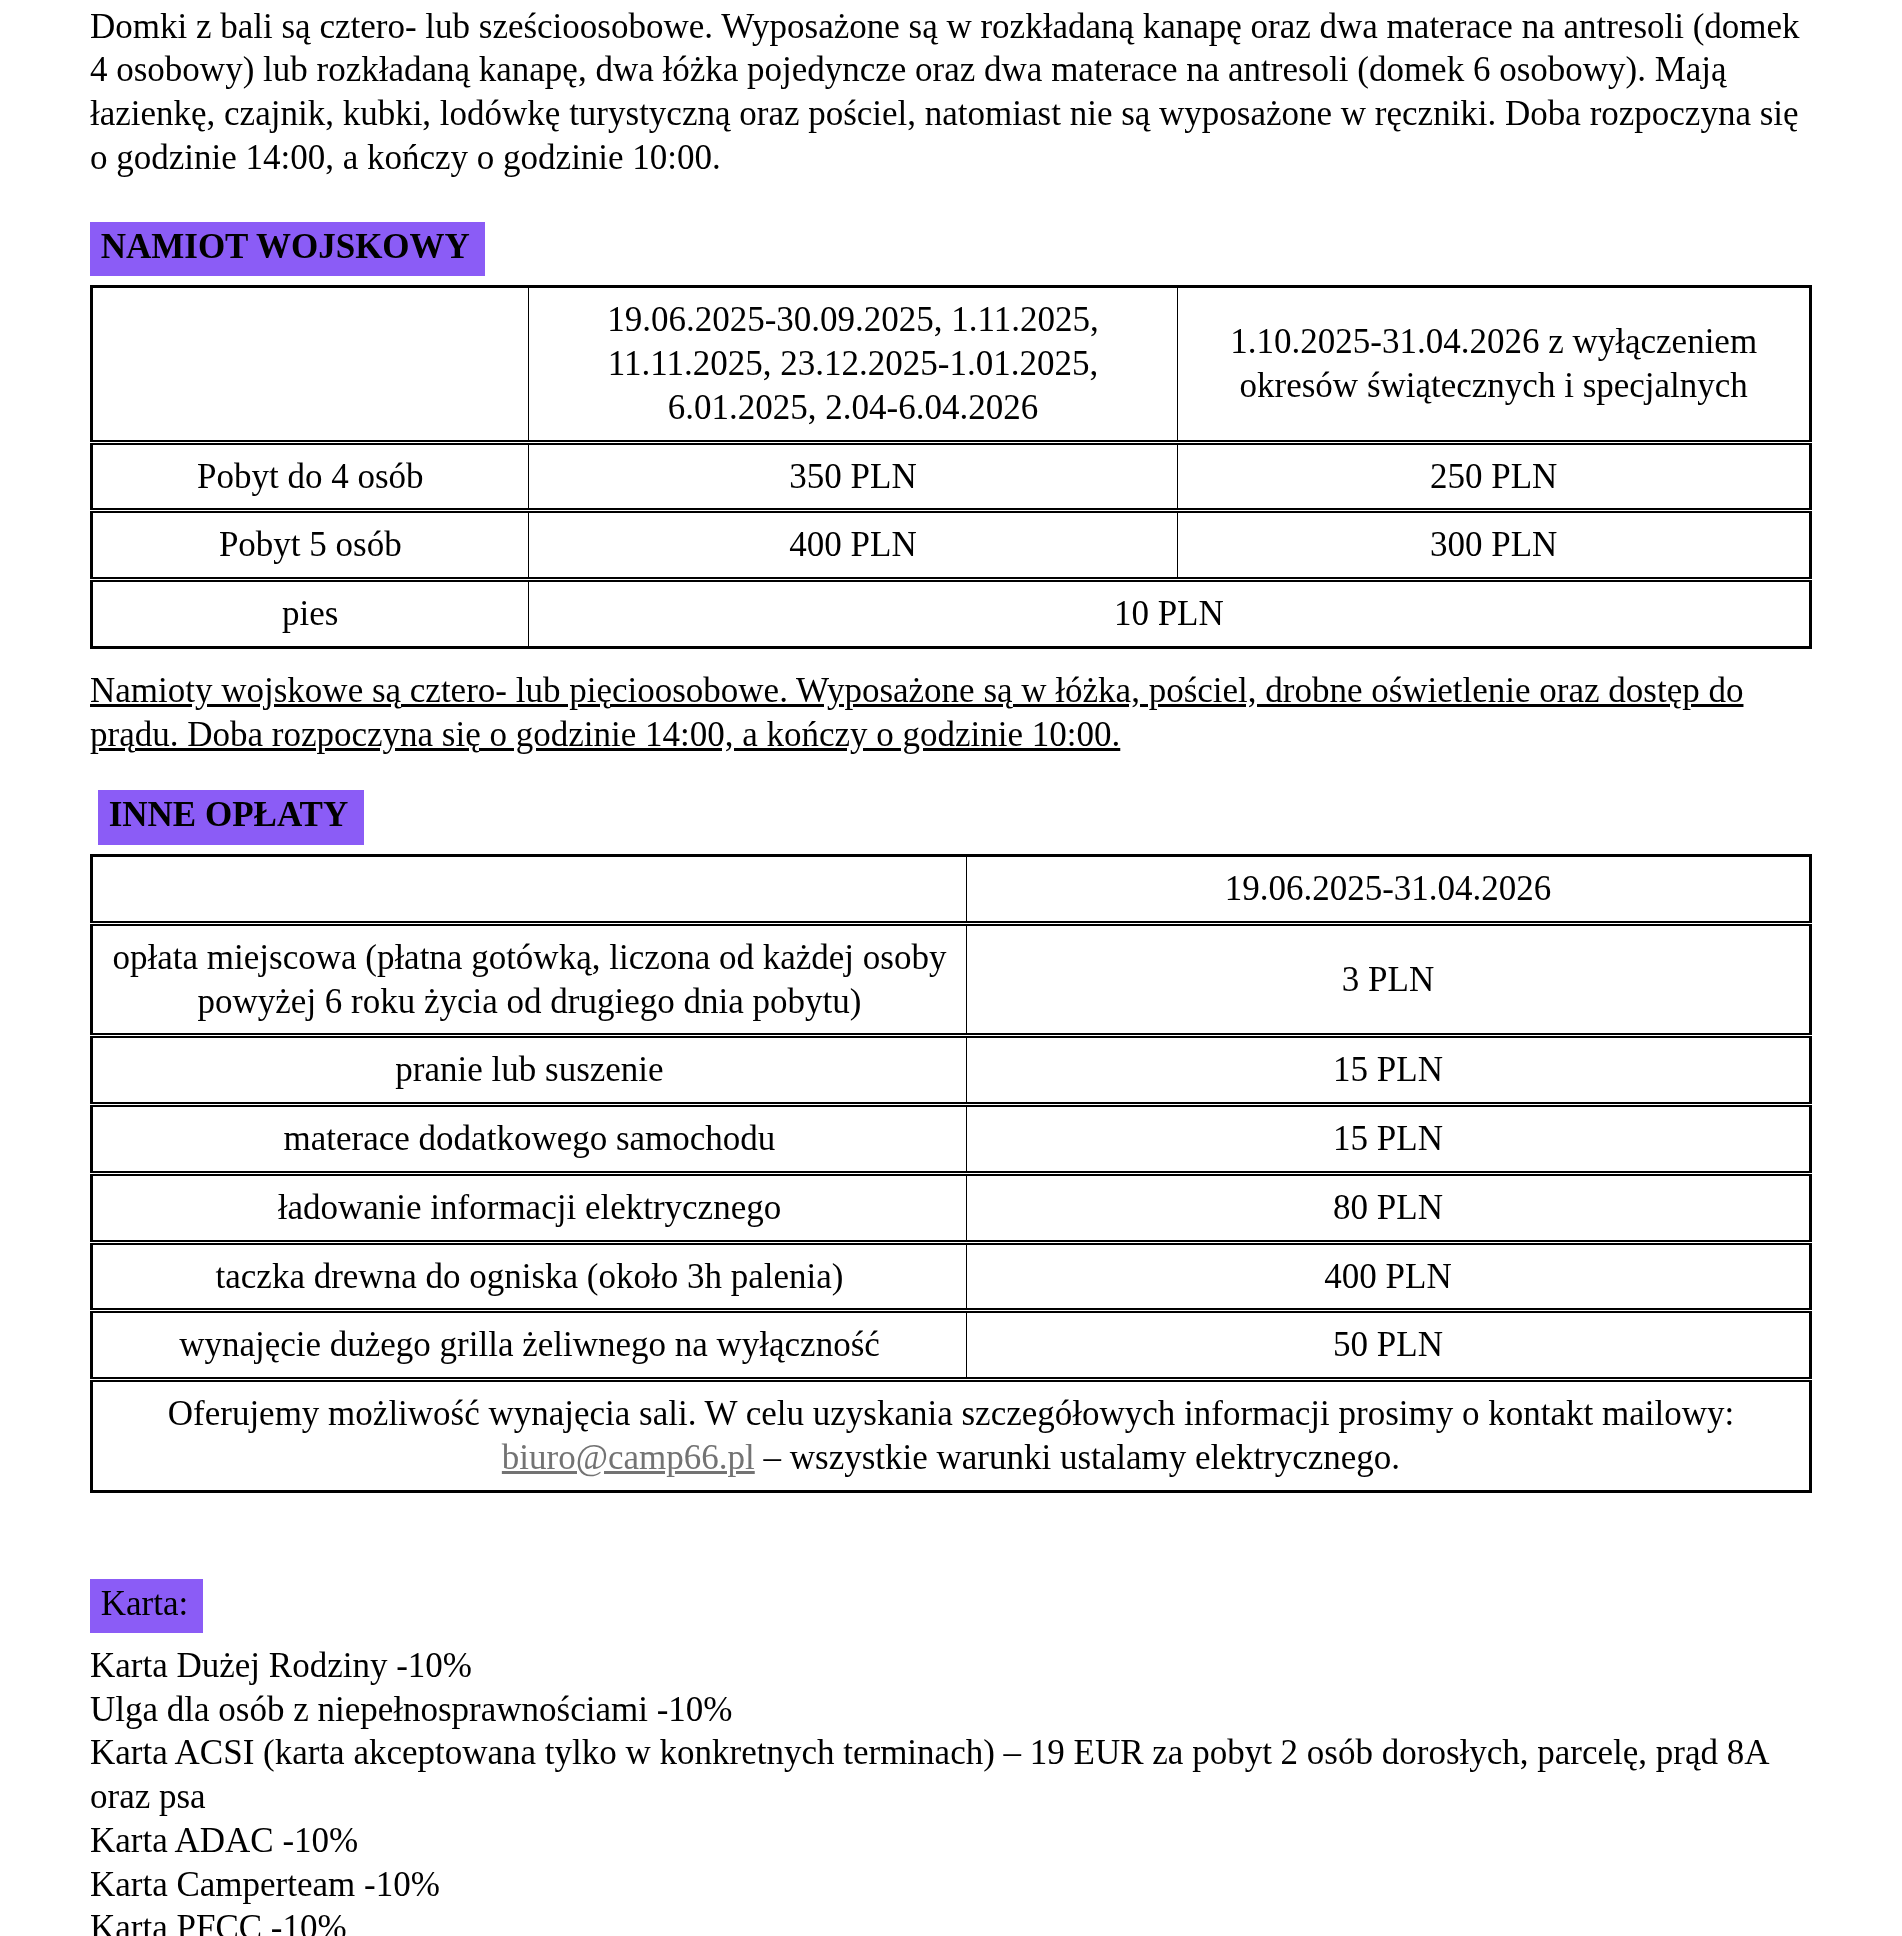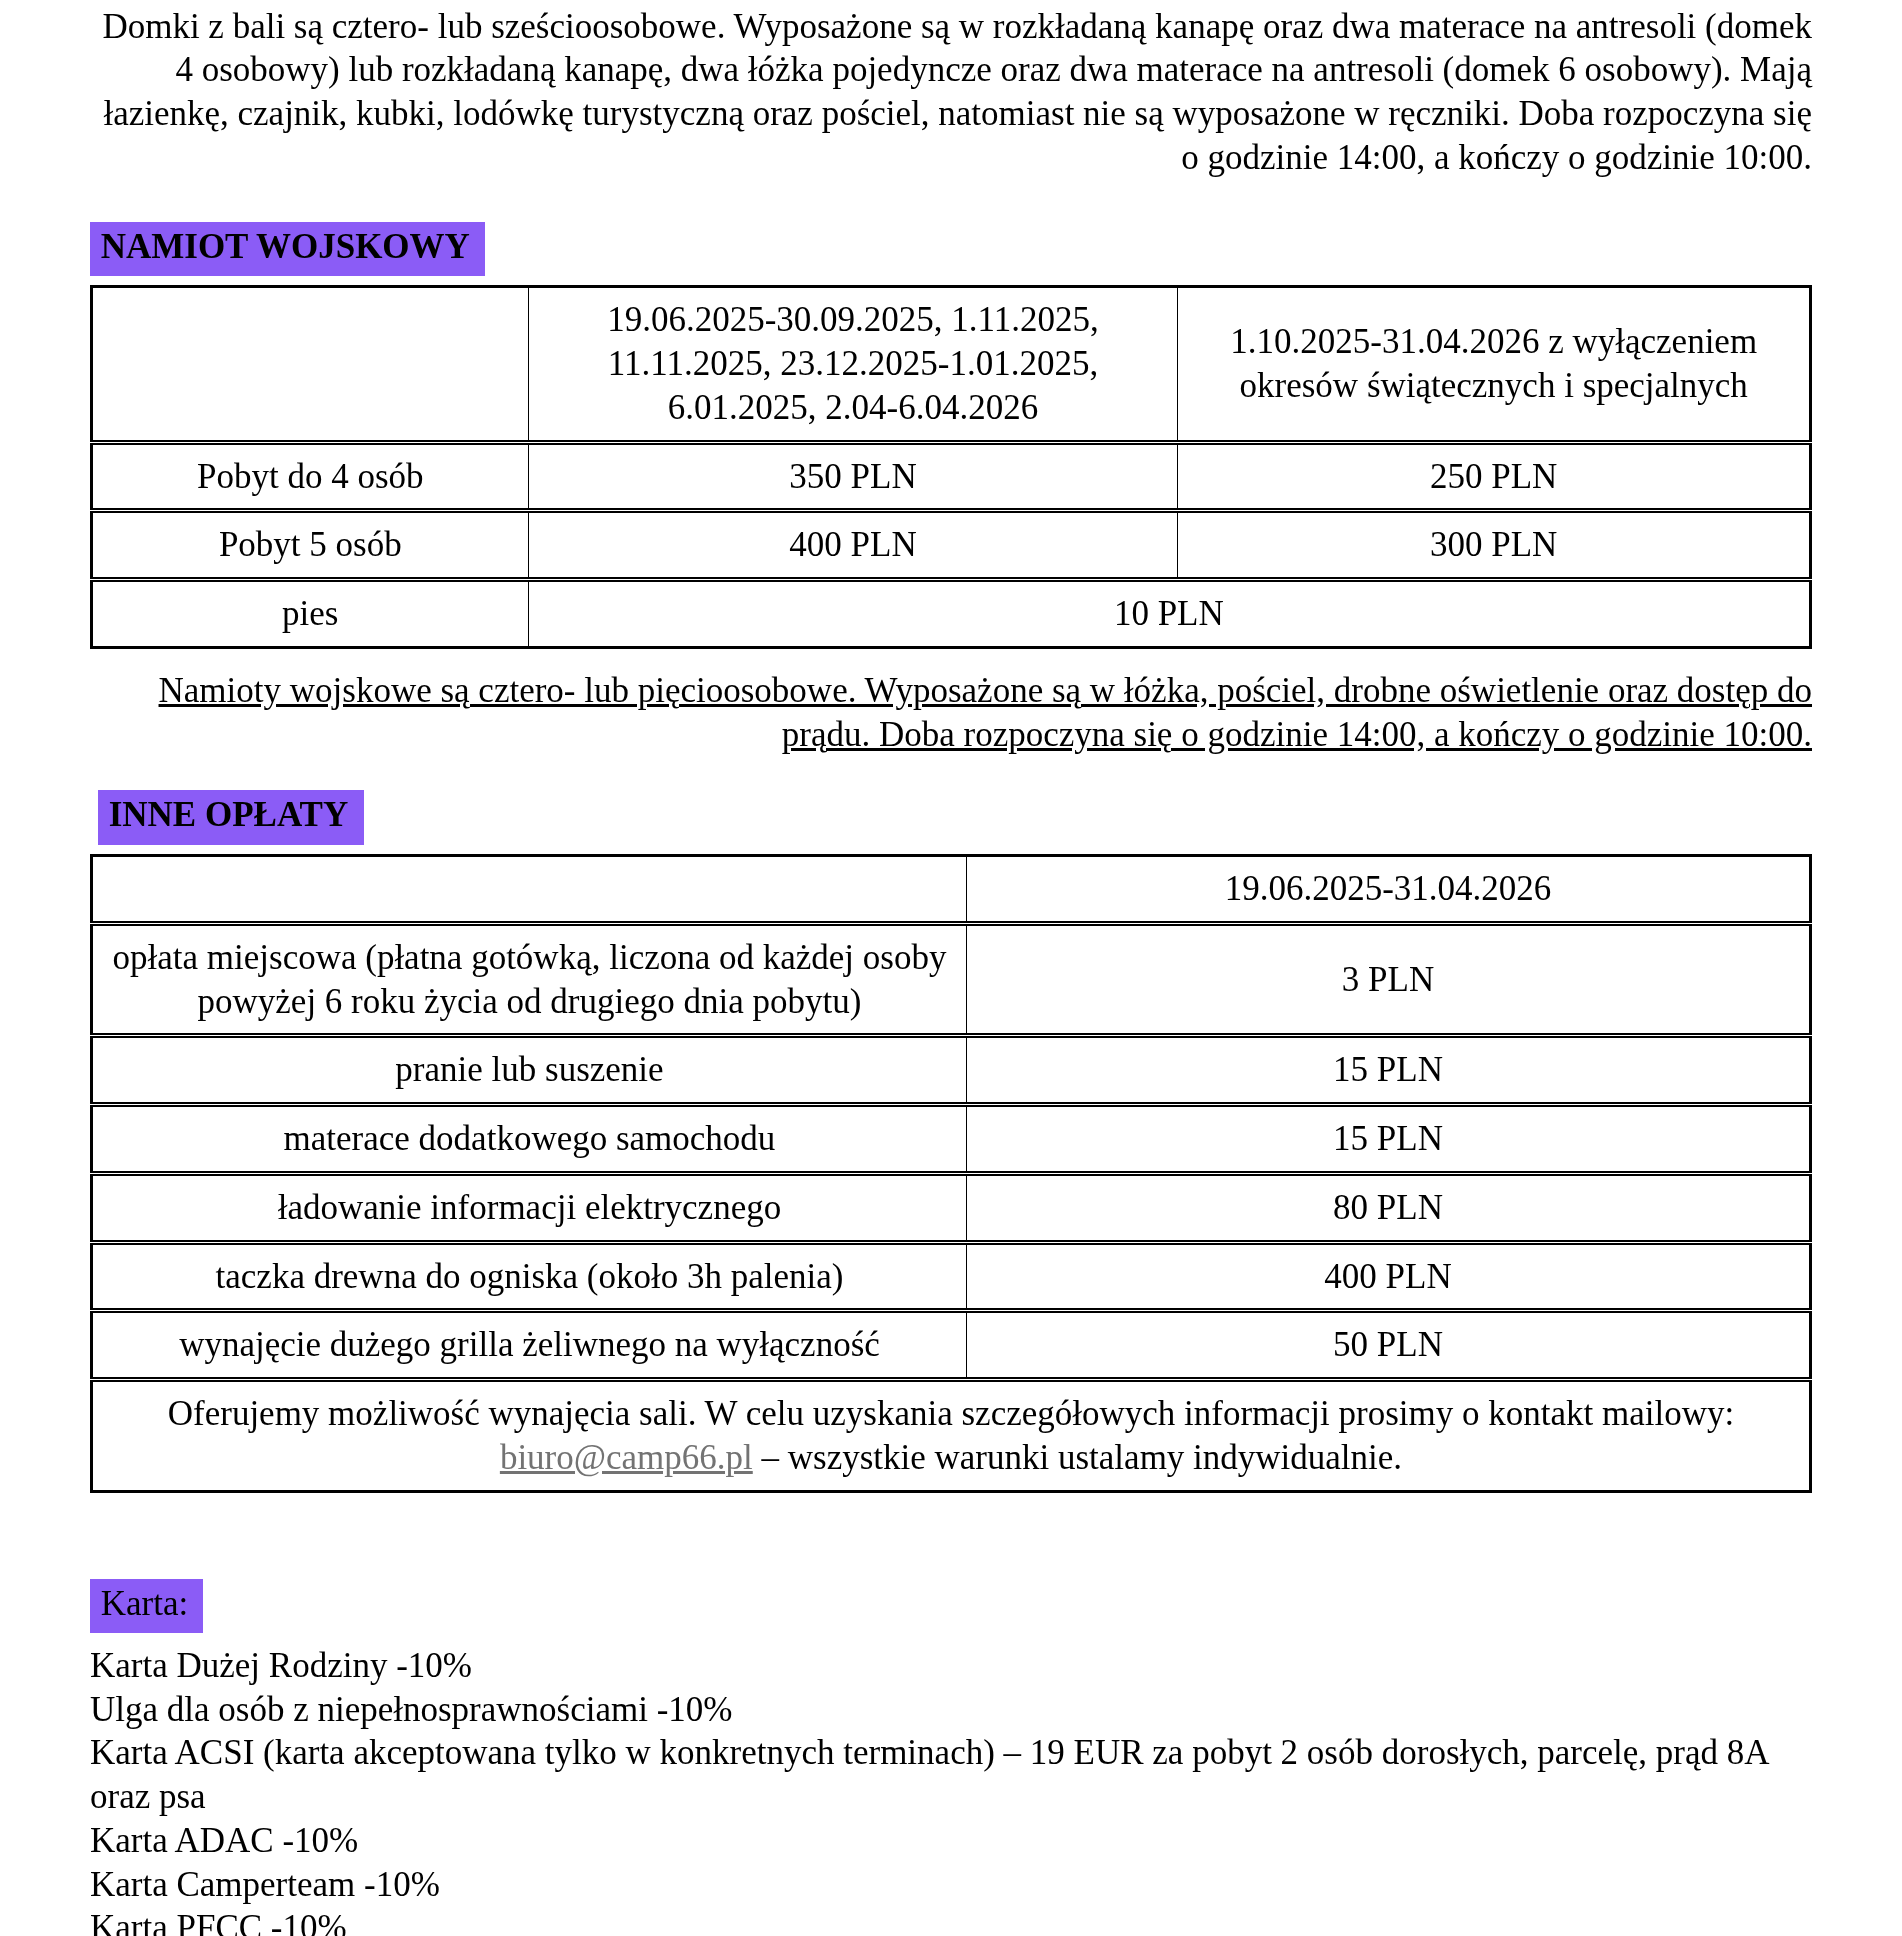--- a/index.html
+++ b/index.html
@@ -11,21 +11,21 @@
     width: 1902px;
     height: 1937px;
     box-sizing: border-box;
     padding: 4.6px 90px 0 90px;
     overflow: hidden;
     color: #000000;
     font-family: "Liberation Serif", "DejaVu Serif", serif;
     font-size: 35px;
     line-height: 1.25;
   }
-  .para { margin: 0; text-align: right; }
+  .para { margin: 0; }
 
   .heading-block { margin: 0; }
   .hl {
     display: inline-block;
     background: #8b5cf6;
     padding: 3.1px 15.3px 7.7px 10.7px;
   }
   .bold { font-weight: bold; }
 
   .mt-sec1 { margin-top: 42px; }
@@ -142,21 +142,21 @@
   <tr>
     <td>taczka drewna do ogniska (około 3h palenia)</td>
     <td>400 PLN</td>
   </tr>
   <tr>
     <td>wynajęcie dużego grilla żeliwnego na wyłączność</td>
     <td>50 PLN</td>
   </tr>
   <tr>
     <td colspan="2">
-      <span>Oferujemy możliwość wynajęcia sali. W celu uzyskania szczegółowych informacji prosimy o kontakt mailowy: </span><a class="email-link" href="#">biuro@camp66.pl</a><span> – wszystkie warunki ustalamy indywidualnie.</span>
+      <span>Oferujemy możliwość wynajęcia sali. W celu uzyskania szczegółowych informacji prosimy o kontakt mailowy: </span><a class="email-link" href="#">biuro@camp66.pl</a><span> – wszystkie warunki ustalamy elektrycznego.</span>
     </td>
   </tr>
 </tbody>
   </table>
 
 <div class="heading-block mt-rabaty rabaty-gap">
   <span class="hl">Karta:</span>
 </div>
 
 <div class="discount-lines">

